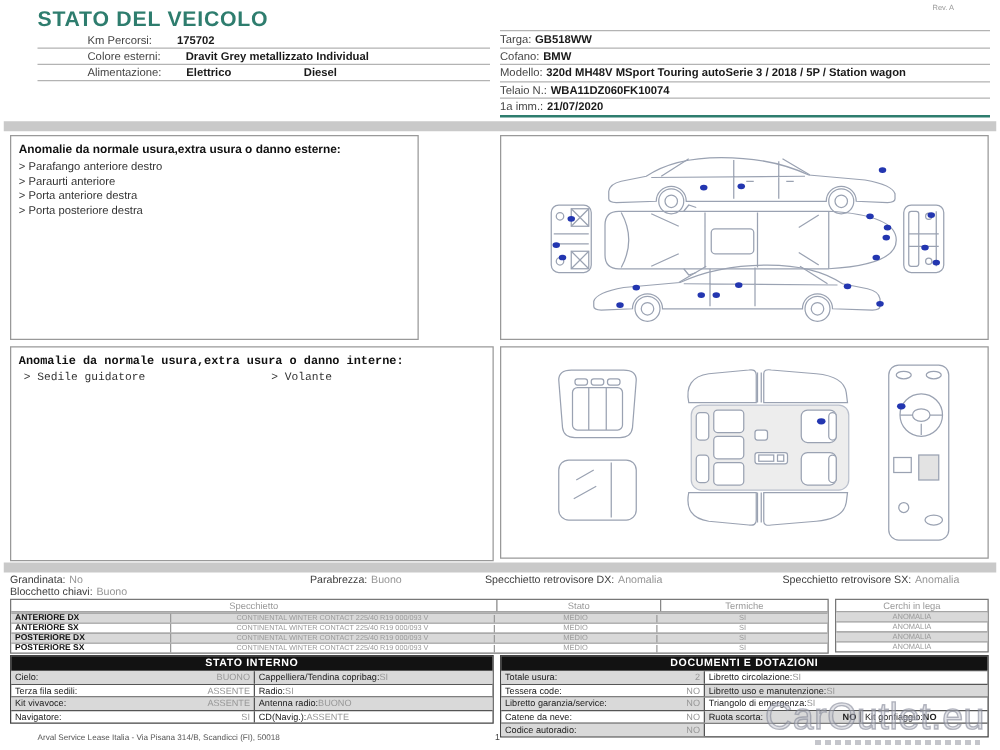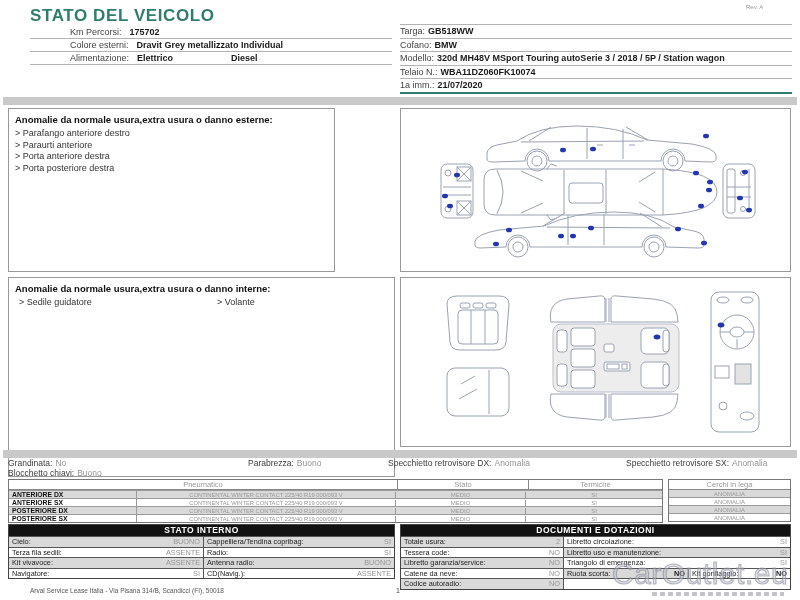--- a/index.html
+++ b/index.html
@@ -6,36 +6,36 @@
   .page{position:relative;width:800px;height:600px;background:#fff;overflow:hidden;
         font-family:"Liberation Sans",sans-serif;color:#222;}
   .abs{position:absolute;}
 
   
   .report-title{left:30px;top:6px;font-size:17px;font-weight:bold;color:#2e7d6e;letter-spacing:.6px;}
   .rev{left:746px;top:4px;font-size:6px;color:#999;}
   .hleft{left:30px;top:26px;width:362px;}
   .hrowL{display:flex;align-items:center;height:12px;border-bottom:1px solid #b3b3b3;font-size:9px;padding-left:40px;}
   .hrowL .lab{color:#444;}
-  .hrowL .val{font-weight:bold;color:#1a1a1a;margin-left:8px;}
+  .hrowL .val{font-weight:bold;color:#1a1a1a;margin-left:20px;}
   .hrowL .val2{font-weight:bold;color:#1a1a1a;margin-left:58px;}
   .hright{left:400px;top:24px;width:392px;border-top:1px solid #b3b3b3;}
   .hrowR{border-bottom:1px solid #b3b3b3;font-size:9px;padding:1px 0;line-height:10.5px;}
   .hrowR .lab{color:#444;}
   .hrowR .val{font-weight:bold;color:#1a1a1a;margin-left:3px;}
   .hrowR.modello .inner{width:352px;}
   .hrowR.last{border-bottom:2px solid #2e7d6e;}
 
   .bar{left:3px;width:794px;height:8px;background:#c9c9c9;}
 
   
   .panel{border:1px solid #999;background:#fff;box-sizing:border-box;}
   .p-ext-l{left:8px;top:108px;width:327px;height:164px;}
   .p-ext-r{left:400px;top:108px;width:391px;height:164px;}
-  .p-int-l{left:8px;top:277px;width:387px;height:200px;}
+  .p-int-l{left:8px;top:277px;width:387px;height:172px;font-family:Liberation Mono, monospace;}
   .p-int-r{left:400px;top:277px;width:391px;height:170px;}
   .panel-title{font-weight:bold;font-size:9.5px;color:#111;padding:5px 0 3px 6px;}
   .anom-cols{display:flex;}
   .anom-col{font-size:9px;color:#333;line-height:11.5px;}
   .anom-col.c1{margin-left:10px;width:192px;}
   .anom-col.c2{margin-left:6px;}
 
   
   .cond{font-size:8.5px;white-space:nowrap;}
   .cond .cl{color:#3d3d3d;}
@@ -59,21 +59,21 @@
   .cHead{display:block;height:9px;line-height:9px;text-align:center;color:#999;font-size:7.5px;border-bottom:1px solid #888;}
   .stripe{background:#d9d9d9;}
 
   
   .btable{box-sizing:border-box;border:1px solid #444;background:#fff;}
   .tblL{left:8px;top:524px;width:387px;}
   .tblR{left:400px;top:524px;width:391px;}
   .tblTitle{background:#121212;color:#fff;font-weight:bold;text-align:center;font-size:8.5px;height:11px;line-height:11px;letter-spacing:.5px;}
   .bRow{display:flex;height:9.5px;border-top:1px solid #555;}
   .cellL{display:flex;justify-content:space-between;align-items:center;padding:0 3px;border-right:1px solid #555;box-sizing:border-box;}
-  .cellR{display:flex;justify-content:space-between;align-items:center;padding:0 3px;box-sizing:border-box;flex:1;}
+  .cellR{display:flex;justify-content:flex-start;align-items:center;padding:0 3px;box-sizing:border-box;flex:1;}
   .w195{width:195px;}
   .w163{width:163px;}
   .cellMid{display:flex;justify-content:space-between;align-items:center;padding:0 3px;border-right:1px solid #555;box-sizing:border-box;width:125px;}
   .bl{font-weight:normal;color:#222;font-size:7.3px;}
   .bv{color:#979797;font-size:7.3px;}
   .bvb{color:#222;font-weight:bold;font-size:7.3px;}
   .gray{background:#d9d9d9;}
 
   
   .addr{left:30px;top:587px;font-size:6.5px;color:#555;}
@@ -298,21 +298,21 @@
   </div>
   <div class="abs cond" style="left:626px;top:458px;">
     <span class="cl">Specchietto retrovisore SX:</span><span class="cv">Anomalia</span>
   </div>
   <div class="abs cond" style="left:8px;top:468px;">
     <span class="cl">Blocchetto chiavi:</span><span class="cv">Buono</span>
   </div>
 
   <div class="abs tire tireMain">
     <div class="tHead">
-      <div class="th1">Pneumatico</div>
+      <div class="th1">Specchietto</div>
       <div class="th2">Stato</div>
       <div class="th3">Termiche</div>
     </div>
     <div class="tRow stripe">
       <div class="c-pos">ANTERIORE DX</div>
       <div class="c-spec">CONTINENTAL WINTER CONTACT  225/40 R19 000/093 V</div>
       <div class="c-stato">MEDIO</div>
       <div class="c-term">SI</div>
     </div>
     <div class="tRow">

